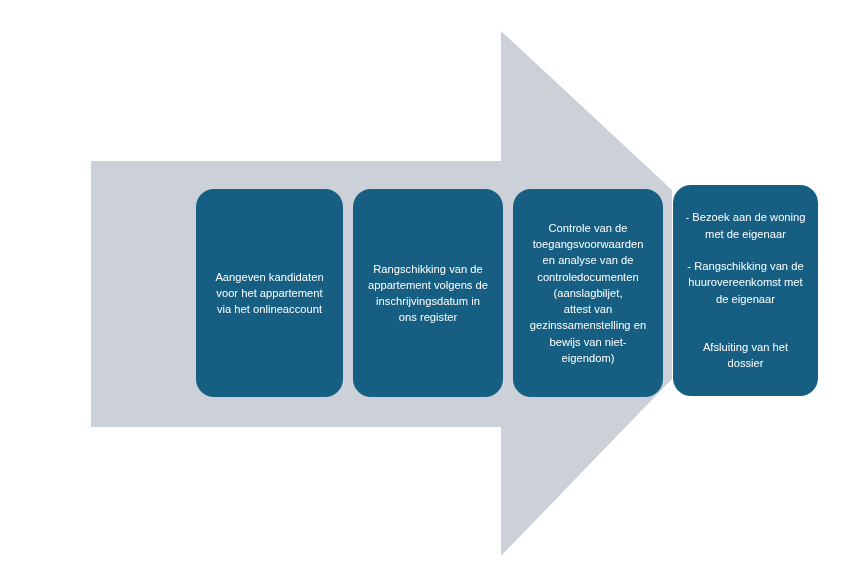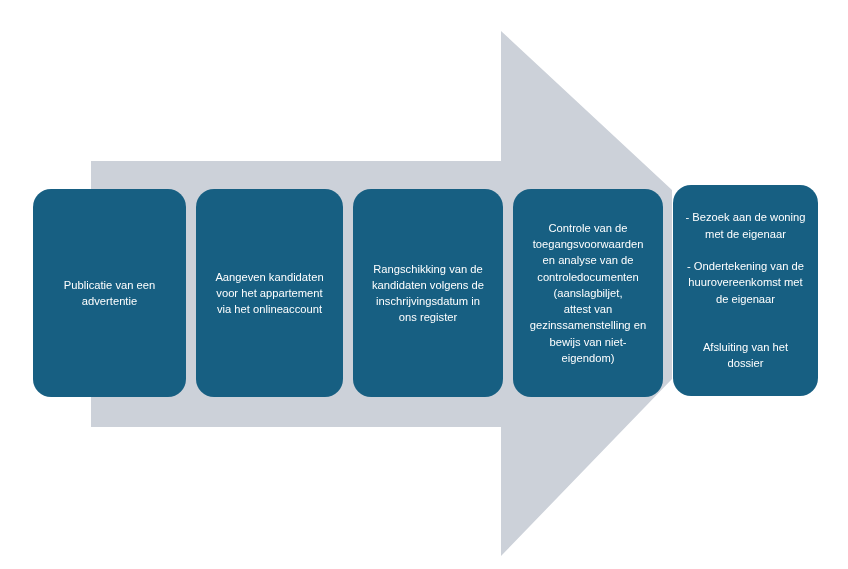--- a/index.html
+++ b/index.html
@@ -52,55 +52,51 @@
 </style>
 </head>
 <body>
 
 <div id="canvas" style="background: rgb(255, 255, 255);">
 
   <svg id="arrow-layer" viewBox="0 0 848 569" xmlns="http://www.w3.org/2000/svg">
     <polygon points="91,161 501,161 501,31 672,190 672,379 501,556 501,427 91,427" fill="#ccd1d9"></polygon>
   </svg>
 
-  <div class="step-box" id="step-1" style="background: rgb(23, 95, 130); color: rgb(255, 255, 255);">
-    <span class="step-text">Publicatie van een
-advertentie</span>
-  </div>
 
   <div class="step-box" id="step-2" style="background: rgb(23, 95, 130); color: rgb(255, 255, 255);">
     <span class="step-text">Aangeven kandidaten
 voor het appartement
 via het onlineaccount</span>
   </div>
 
   <div class="step-box" id="step-3" style="background: rgb(23, 95, 130); color: rgb(255, 255, 255);">
     <span class="step-text">Rangschikking van de
-kandidaten volgens de
+appartement volgens de
 inschrijvingsdatum in
 ons register</span>
   </div>
 
   <div class="step-box" id="step-4" style="background: rgb(23, 95, 130); color: rgb(255, 255, 255);">
     <span class="step-text">Controle van de
 toegangsvoorwaarden
 en analyse van de
 controledocumenten
 (aanslagbiljet,
 attest van
 gezinssamenstelling en
 bewijs van niet-
 eigendom)</span>
   </div>
 
   <div class="step-box" id="step-5" style="background: rgb(23, 95, 130); color: rgb(255, 255, 255);">
     <span class="step-text">- Bezoek aan de woning
 met de eigenaar
 
-- Ondertekening van de
+- Rangschikking van de
 huurovereenkomst met
 de eigenaar
 
 
 Afsluiting van het
 dossier</span>
   </div>
 
 </div>
 

